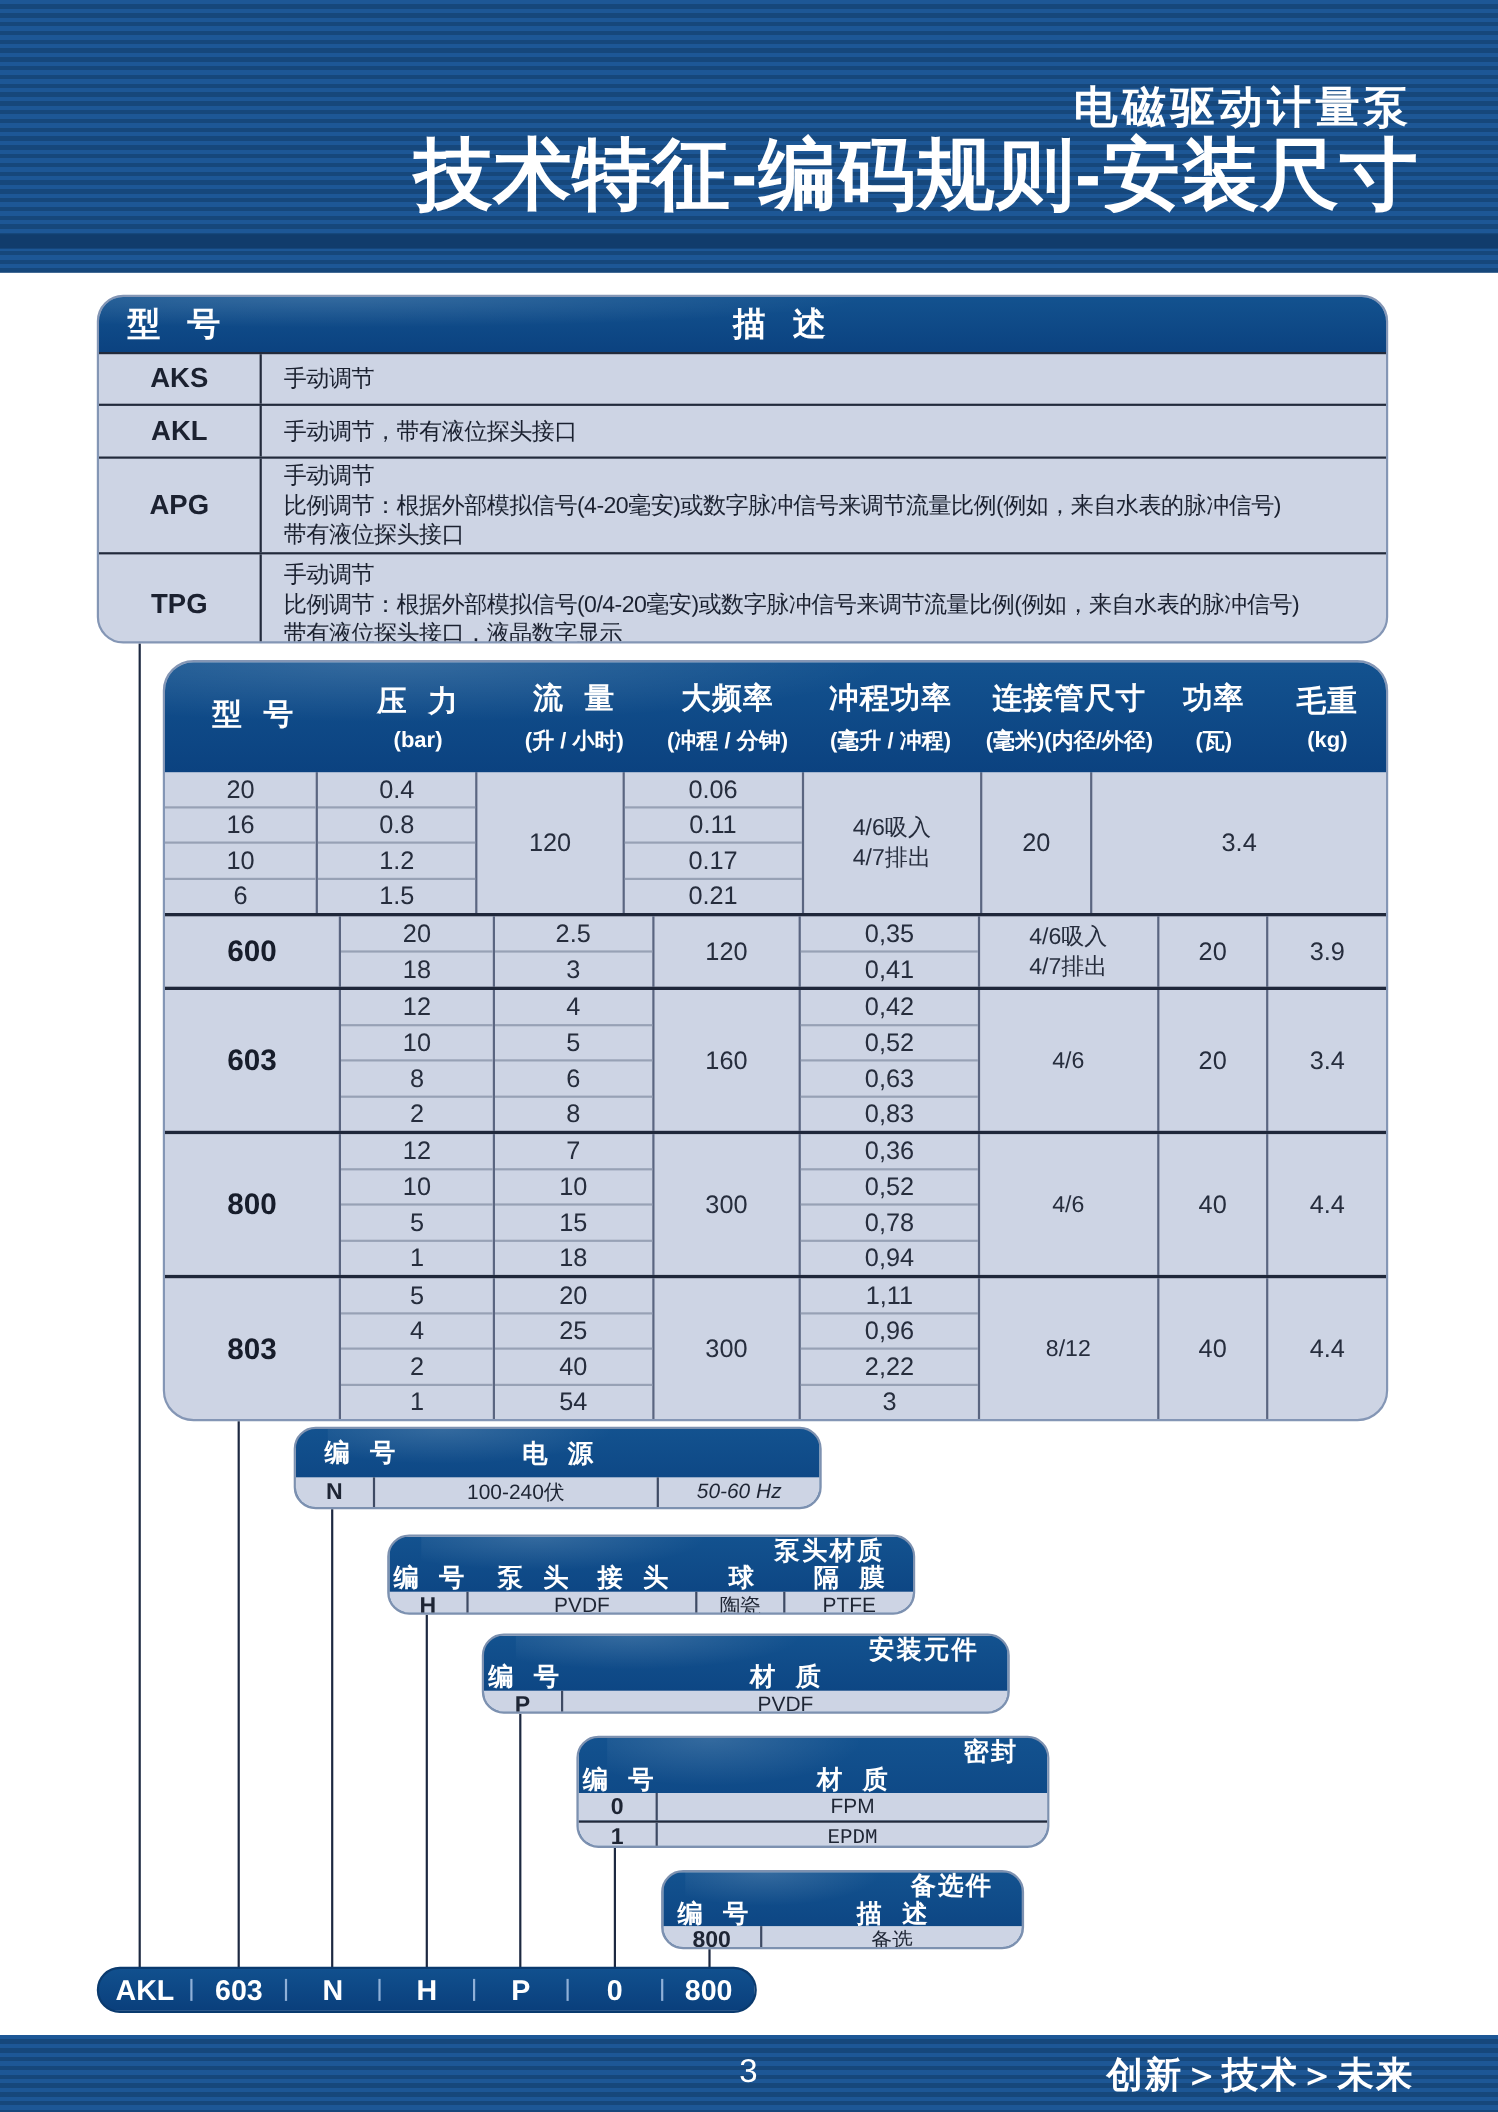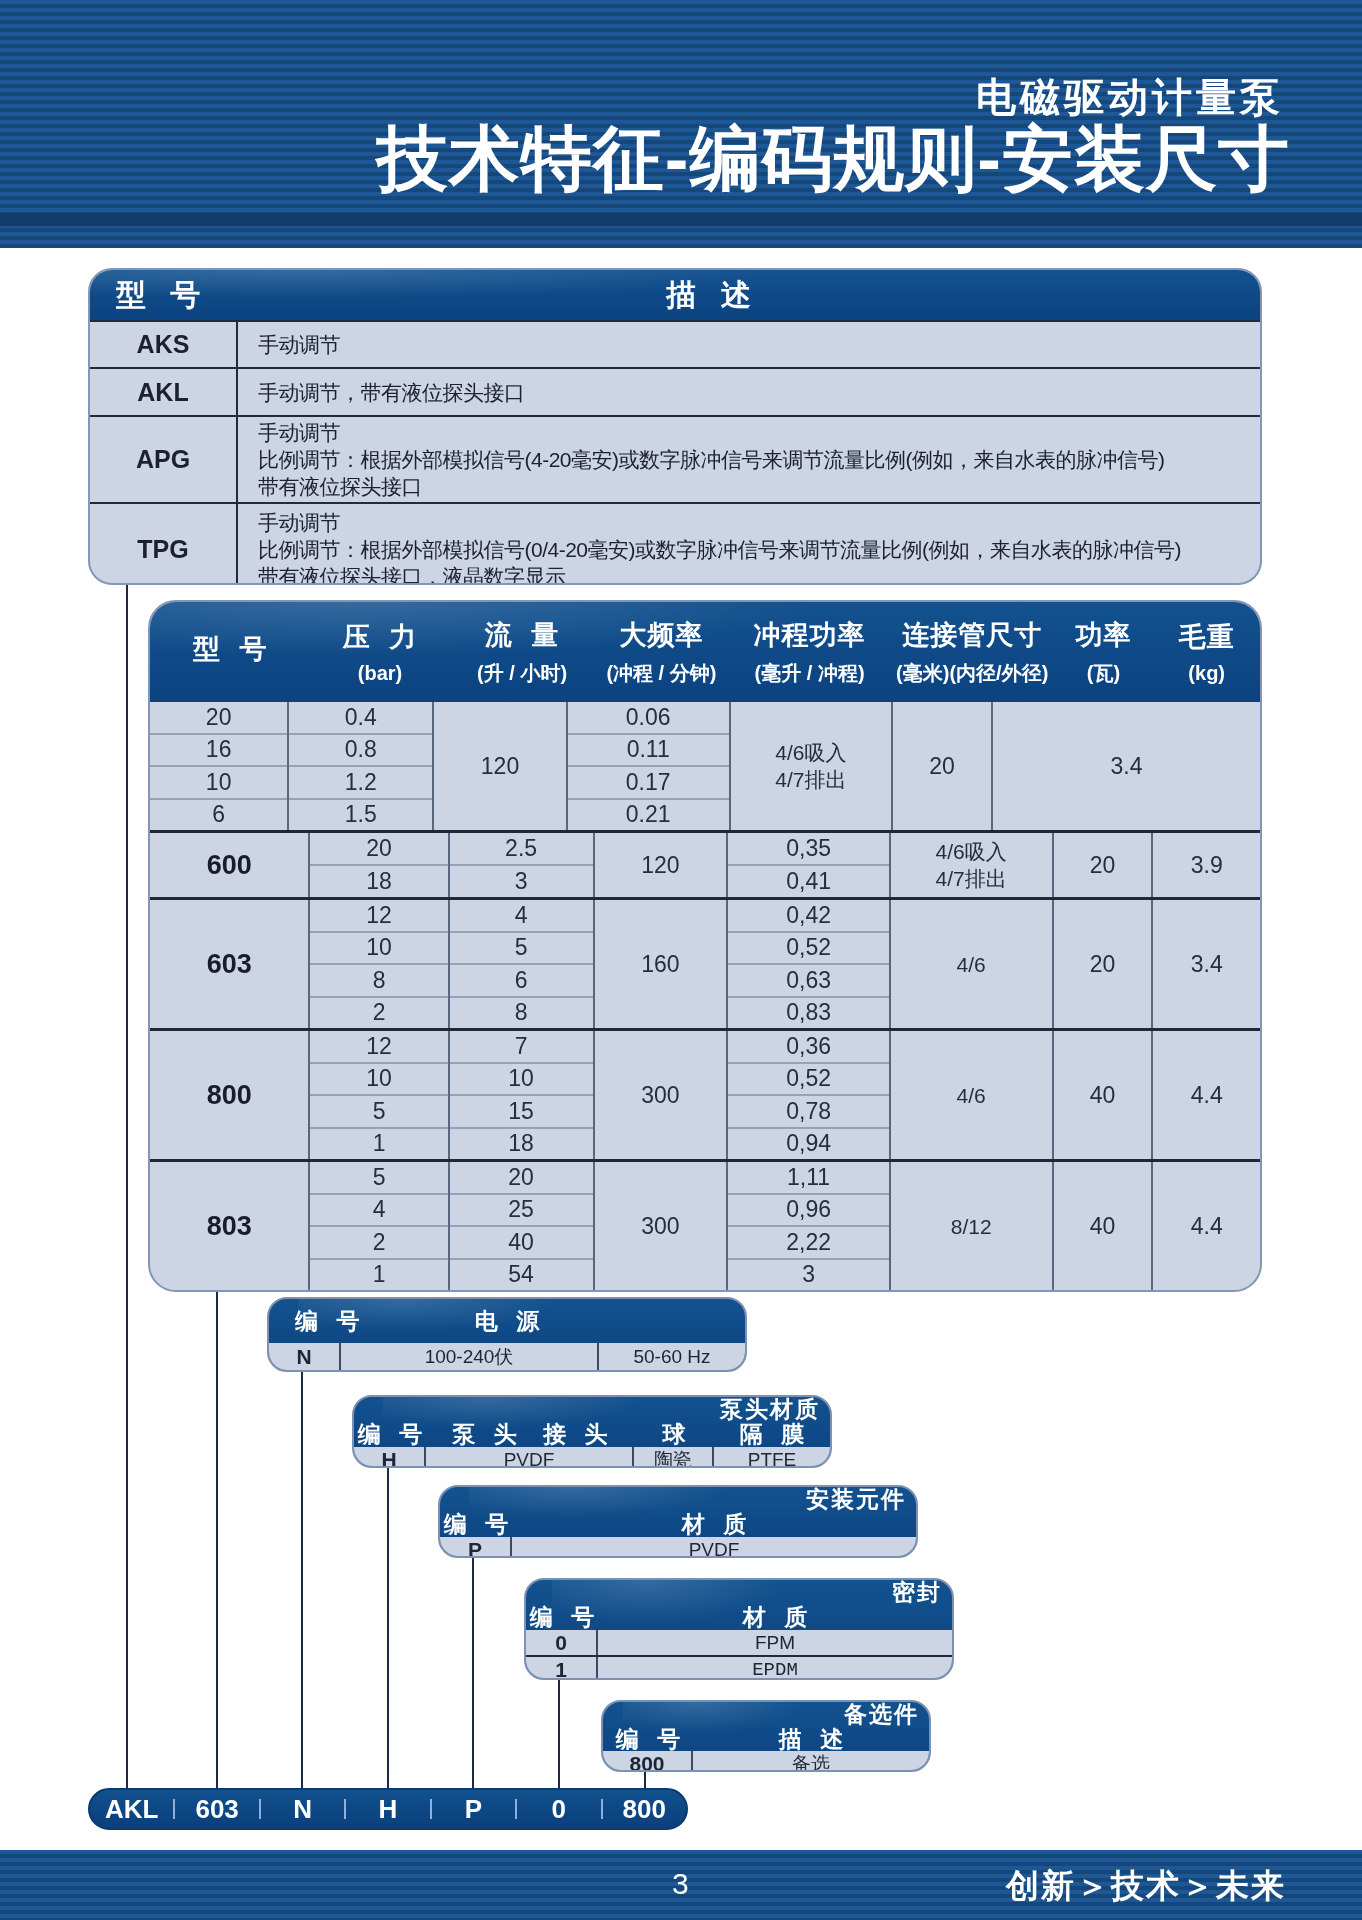--- a/index.html
+++ b/index.html
@@ -45,21 +45,21 @@
   .subcell:last-child{border-bottom:none;}
   .model-cell{font-weight:bold;font-size:27px;color:#171d2b;}
   .conn span{display:block;font-size:21px;line-height:27px;text-align:center;}
   .w-model{width:14.45%;} .w-p{width:12.55%;} .w-f{width:13.05%;} .w-fr{width:12.05%;}
   .w-s{width:14.65%;} .w-c{width:14.65%;} .w-pw{width:9.0%;} .w-wt{flex:1;}
   
   .ct{position:absolute;z-index:2;box-sizing:border-box;background:linear-gradient(180deg,#13528f,#0b4280);
       border:2px solid #7d91b0;border-radius:20px;overflow:hidden;}
   .ct::before{content:"";position:absolute;left:6%;top:0;width:55%;height:45%;
       background:radial-gradient(ellipse at 40% 0%,rgba(255,255,255,0.14),rgba(255,255,255,0) 70%);}
-  .ct-label{height:25px;display:flex;align-items:center;justify-content:flex-end;padding-right:10px;
+  .ct-label{height:25px;display:flex;align-items:center;justify-content:flex-end;padding-right:26px;
             color:#fff;font-weight:bold;font-size:23px;letter-spacing:2px;position:relative;z-index:2;}
   .ct-head{height:25px;display:flex;align-items:center;color:#fff;font-weight:bold;font-size:23px;word-spacing:12px;position:relative;z-index:2;}
   .ct-head.tall{height:44px;}
   .hc{display:flex;justify-content:center;box-sizing:border-box;}
   .hc-abs{position:absolute;left:26px;top:50%;transform:translateY(-50%);}
   .hc-center{width:100%;text-align:center;}
   .ct-body{position:relative;z-index:2;}
   .ct-row{display:flex;align-items:center;background:#cdd4e4;font-size:19px;color:#1e2534;}
   .ct-row + .ct-row{border-top:2px solid #222a3b;}
   .ct-cell{display:flex;align-items:center;justify-content:center;box-sizing:border-box;height:100%;}
@@ -311,21 +311,21 @@
 
   <div class="ct" style="left:267px;top:1297px;width:480px;height:75px;">
     <div class="ct-head tall">
       <span class="hc-abs">编 号</span>
       <span class="hc-center">电 源</span>
     </div>
     <div class="ct-body">
       <div class="ct-row" style="height:27px;">
         <div class="ct-cell ct-div code-b" style="width:72px;">N</div>
         <div class="ct-cell ct-div" style="width:258px;">100-240伏</div>
-        <div class="ct-cell" style="flex:1;">50-60 Hz</div>
+        <div class="ct-cell" style="flex:1;font-style:italic;">50-60 Hz</div>
       </div>
     </div>
   </div>
 
   <div class="ct" style="left:352px;top:1395px;width:480px;height:73px;">
     <div class="ct-label">泵头材质</div>
     <div class="ct-head">
       <div class="hc" style="width:72px;">编 号</div>
       <div class="sp-evenly" style="width:208px;">
         <span>泵 头</span>

